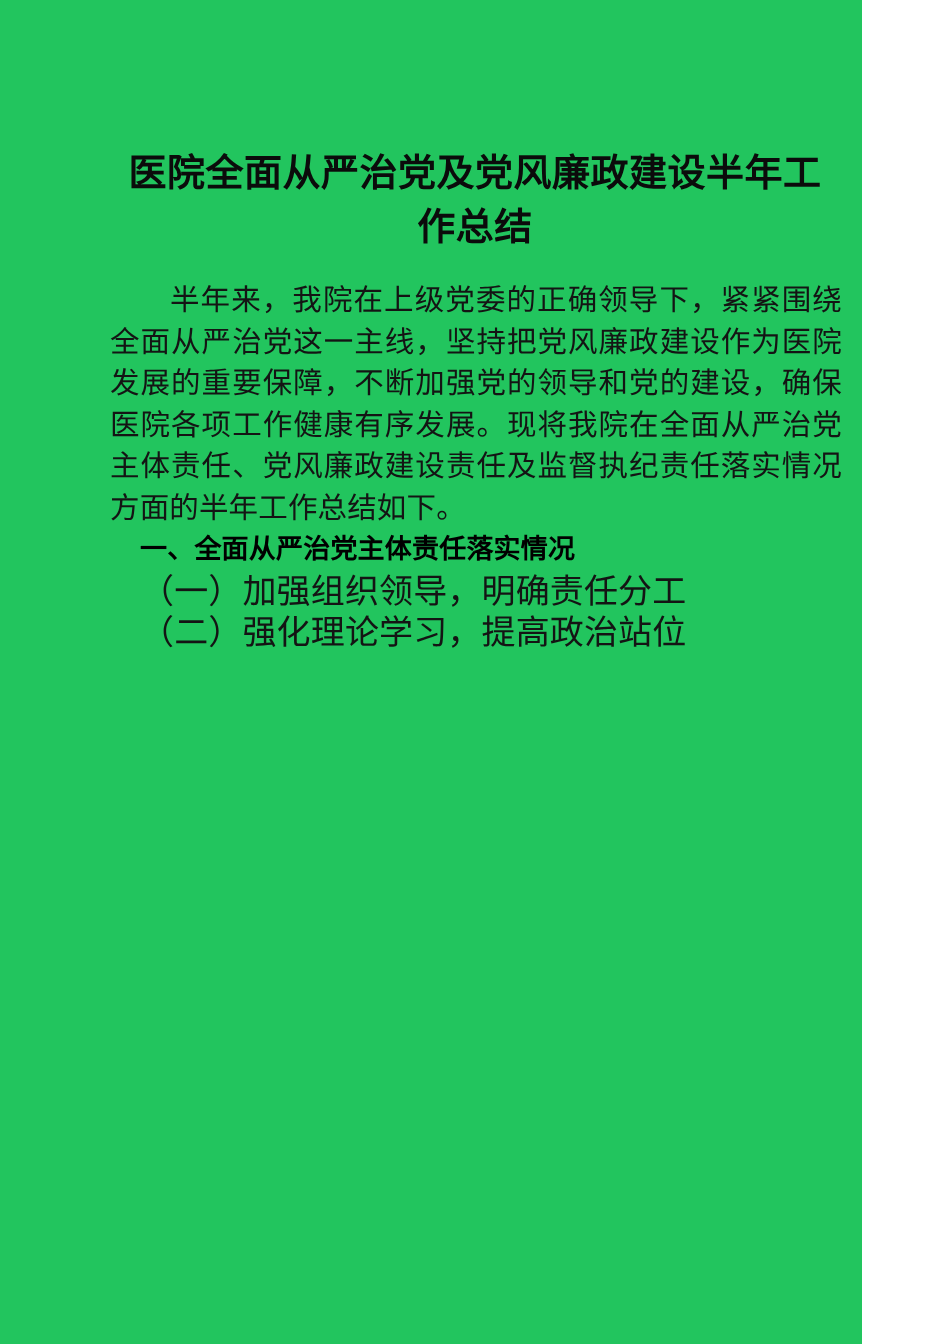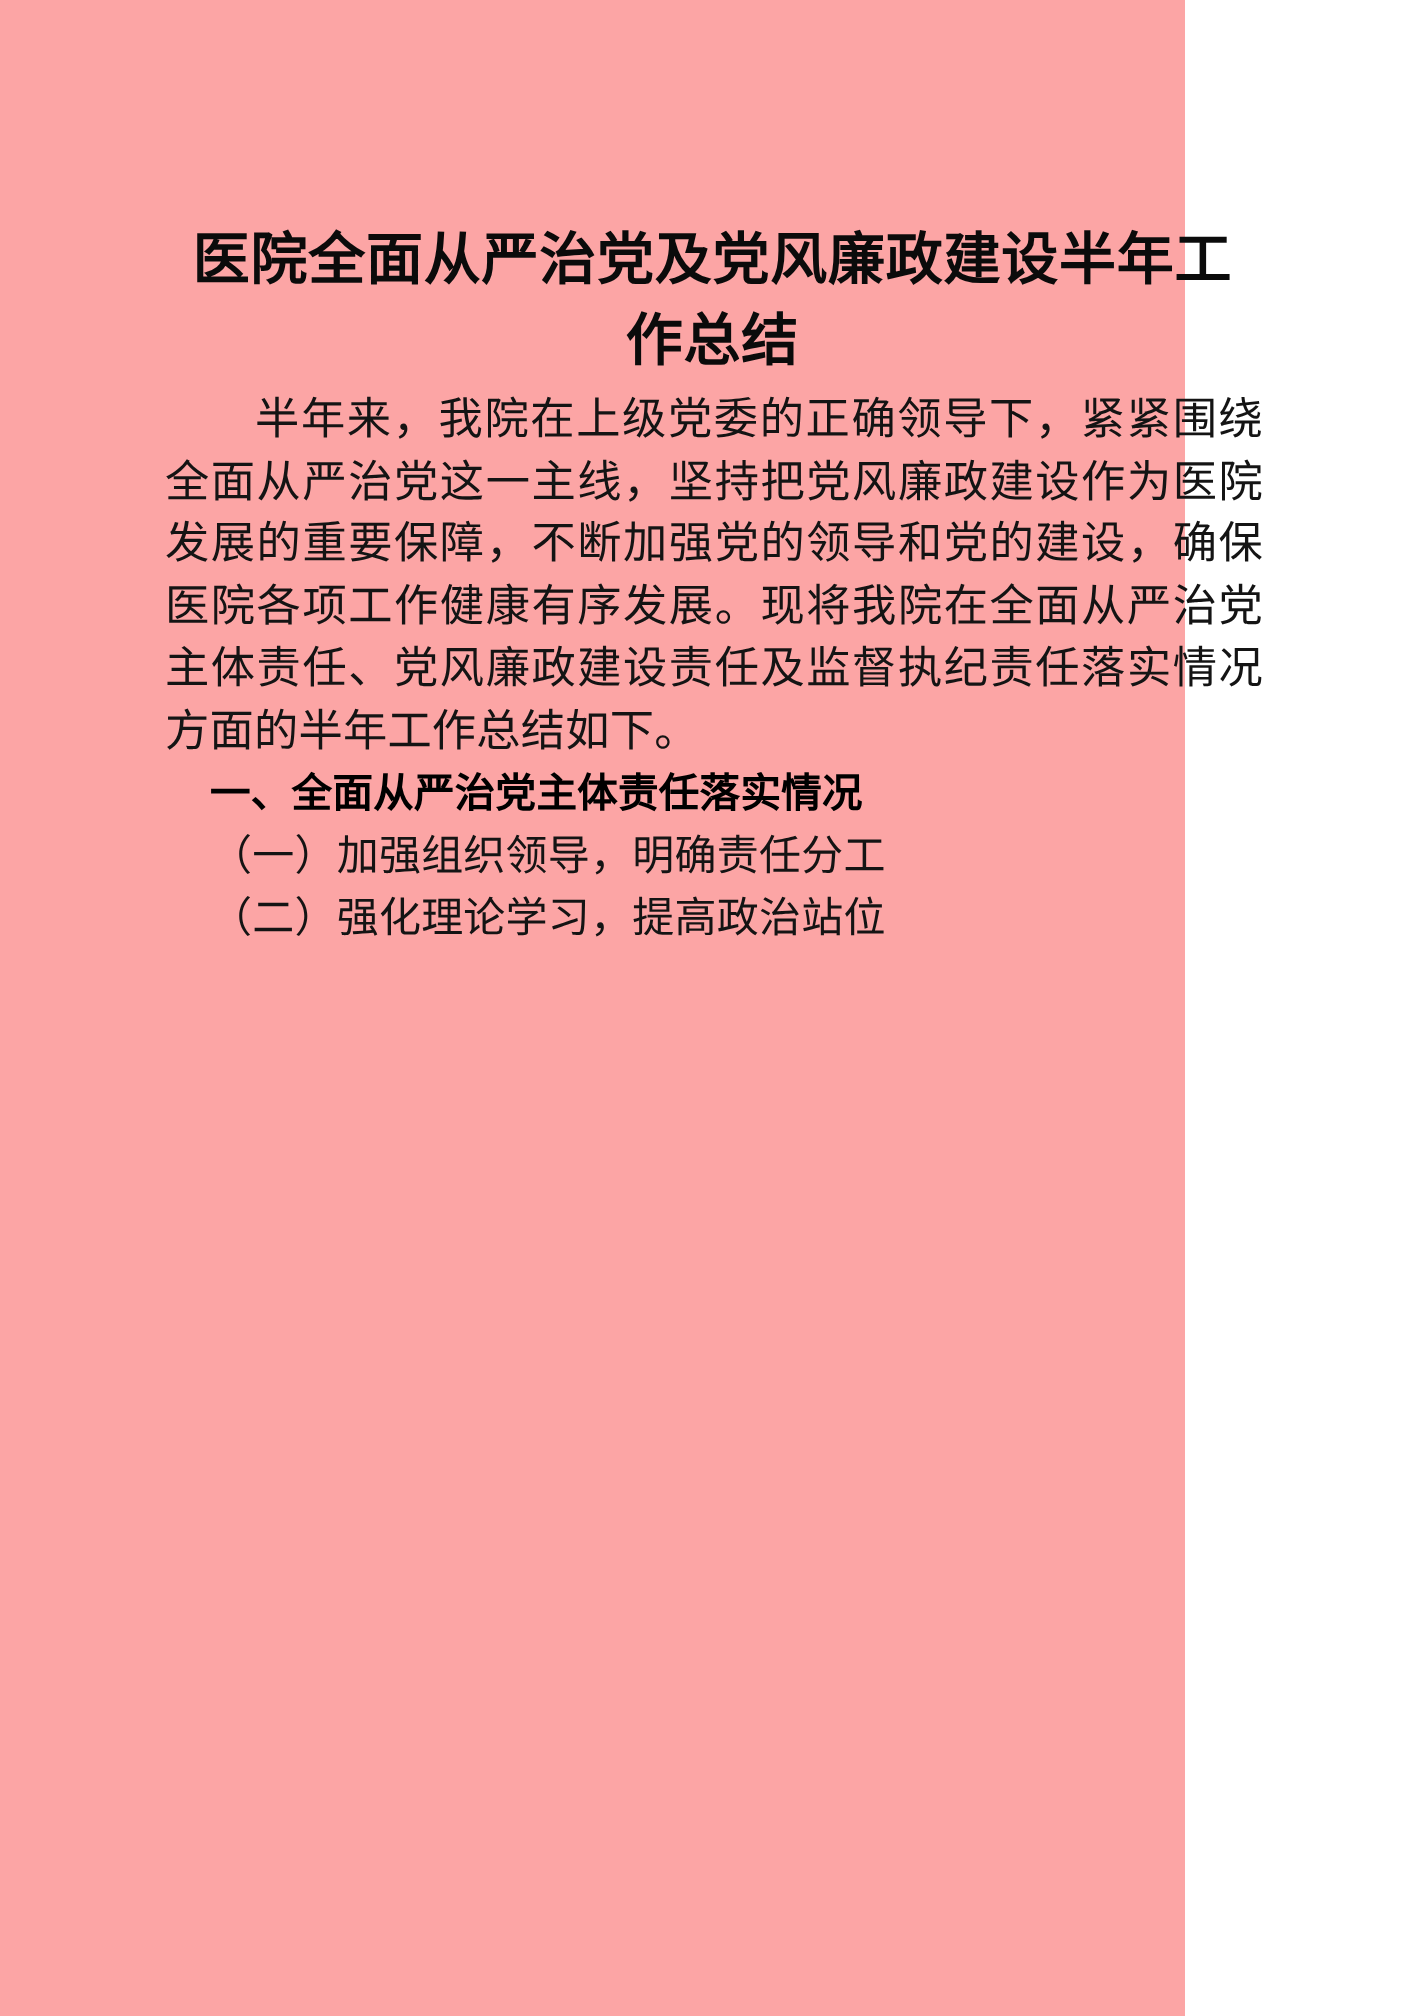--- a/index.html
+++ b/index.html
@@ -13,23 +13,23 @@
     width: 950px;
     height: 1344px;
     overflow: hidden;
     font-family: "Liberation Serif", "DejaVu Serif", serif;
     color: #000000;
     -webkit-font-smoothing: antialiased;
   }
 
   .page {
     position: relative;
-    width: 790px;
+    width: 862px;
     height: 1344px;
-    background: #fca5a5;
+    background: #22c55e;
     box-sizing: border-box;
   }
 
   
   .doc-title {
     position: absolute;
     left: 112px;
     top: 122px;
     width: 726px;
     text-align: center;
@@ -39,21 +39,21 @@
     line-height: 54px;
     letter-spacing: 0.5px;
     color: #0b0b0b;
     text-rendering: geometricPrecision;
   }
 
   
   .body-block {
     position: absolute;
     left: 110px;
-    top: 260px;
+    top: 280px;
     width: 732px;
   }
 
   .para {
     margin: 0;
     font-family: "Liberation Serif", "DejaVu Serif", serif;
     font-size: 29.5px;
     line-height: 41.5px;
     text-align: justify;
     text-justify: inter-ideograph;
@@ -72,21 +72,21 @@
     line-height: 41.5px;
     letter-spacing: 0.2px;
     color: #000000;
     text-indent: 30px;
   }
 
   
   .heading-2 {
     margin: 0;
     font-family: "Liberation Serif", "DejaVu Serif", serif;
-    font-size: 28px;
+    font-size: 34px;
     line-height: 41.5px;
     letter-spacing: 0.15px;
     color: #141414;
     text-indent: 30px;
   }
 </style>
 </head>
 <body>
 
 <div class="page">

